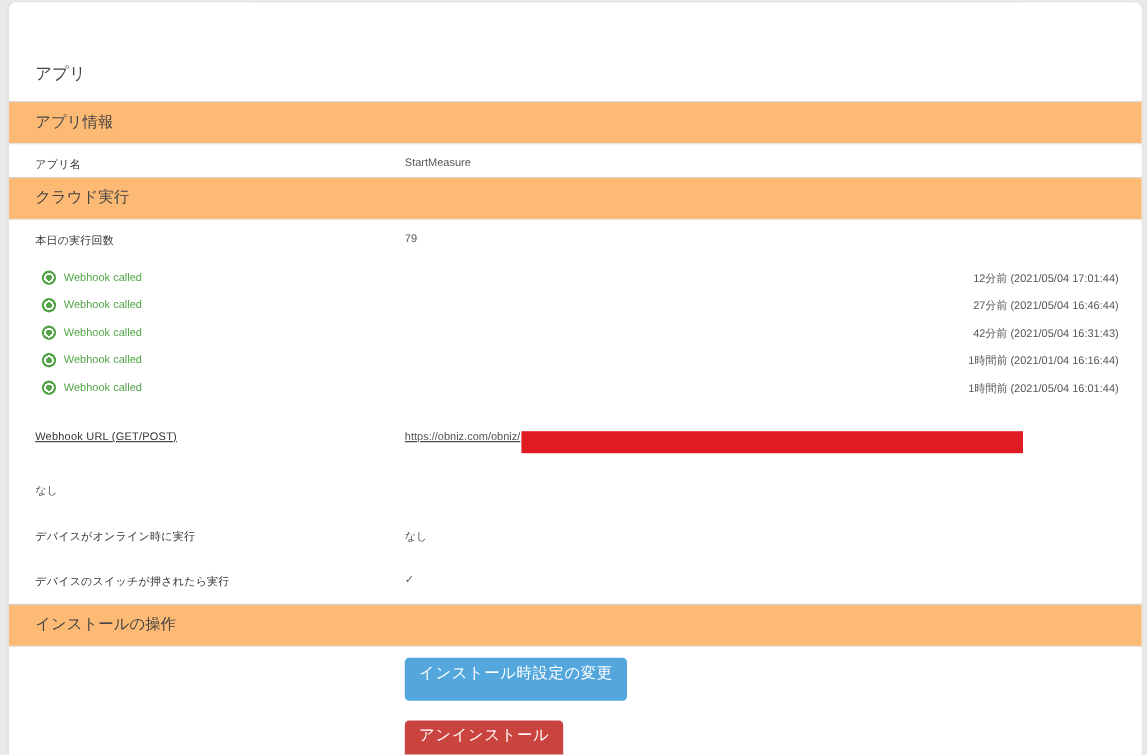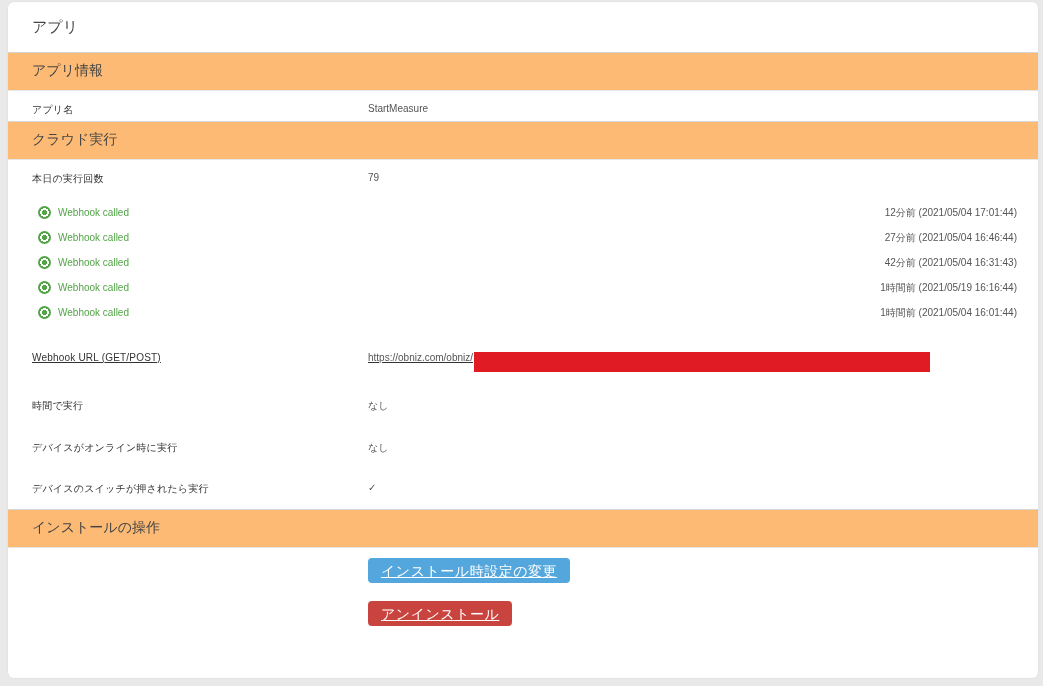--- a/index.html
+++ b/index.html
@@ -14,20 +14,21 @@
     background: #ffffff;
     border-radius: 6px;
     min-height: 676px;
     overflow: hidden;
     box-shadow: 0 0 2px rgba(0,0,0,0.08);
   }
   .card-title-row {
     padding: 16px 24px 15px 24px;
     font-size: 15px;
     color: #444;
+    margin-top: 40px;
   }
   .section-header {
     background: #fdba74;
     border-top: 1px solid #d6d6d6;
     border-bottom: 1px solid #e6e6e6;
     padding: 9px 24px 10px 24px;
     font-size: 14px;
     color: #444;
     font-weight: 500;
   }
@@ -79,24 +80,23 @@
   .actions {
     padding: 10px 24px 16px 360px;
   }
   .btn {
     display: block;
     border: none;
     border-radius: 4px;
     color: #ffffff;
     font-size: 14px;
     font-family: "Liberation Sans", "DejaVu Sans", sans-serif;
-    padding: 5px 13px 2px 13px;
+    padding: 5px 13px 16px 13px;
     cursor: pointer;
     letter-spacing: 0.5px;
-    text-decoration: underline;
   }
   .btn-change { background: #54a7dc; margin-bottom: 18px; }
   .btn-uninstall { background: #c9443f; }
 </style>
 </head>
 <body>
 
 <div class="card">
 
   <div class="card-title-row">アプリ</div>
@@ -127,40 +127,39 @@
       <span class="log-time">27分前 (2021/05/04 16:46:44)</span>
     </div>
     <div class="log-row">
       <span class="dot-circle-icon"></span>
       <span class="log-event">Webhook called</span>
       <span class="log-time">42分前 (2021/05/04 16:31:43)</span>
     </div>
     <div class="log-row">
       <span class="dot-circle-icon"></span>
       <span class="log-event">Webhook called</span>
-      <span class="log-time">1時間前 (2021/05/19 16:16:44)</span>
+      <span class="log-time">1時間前 (2021/01/04 16:16:44)</span>
     </div>
     <div class="log-row">
       <span class="dot-circle-icon"></span>
       <span class="log-event">Webhook called</span>
       <span class="log-time">1時間前 (2021/05/04 16:01:44)</span>
     </div>
   </div>
 
 
   <div class="row" style="padding-top:13px;padding-bottom:13px;text-decoration:underline;">
     <div class="label">Webhook URL (GET/POST)</div>
     <div class="value url-value">
       <span class="url-text">https://obniz.com/obniz/</span>
       <span class="redaction-bar"></span>
     </div>
   </div>
 
   <div class="row" style="padding-top:14px;padding-bottom:14px;">
-    <div class="label">時間で実行</div>
     <div class="value">なし</div>
   </div>
 
   <div class="row" style="padding-top:14px;padding-bottom:14px;">
     <div class="label">デバイスがオンライン時に実行</div>
     <div class="value">なし</div>
   </div>
 
   <div class="row" style="padding-top:13px;padding-bottom:13px;">
     <div class="label">デバイスのスイッチが押されたら実行</div>

